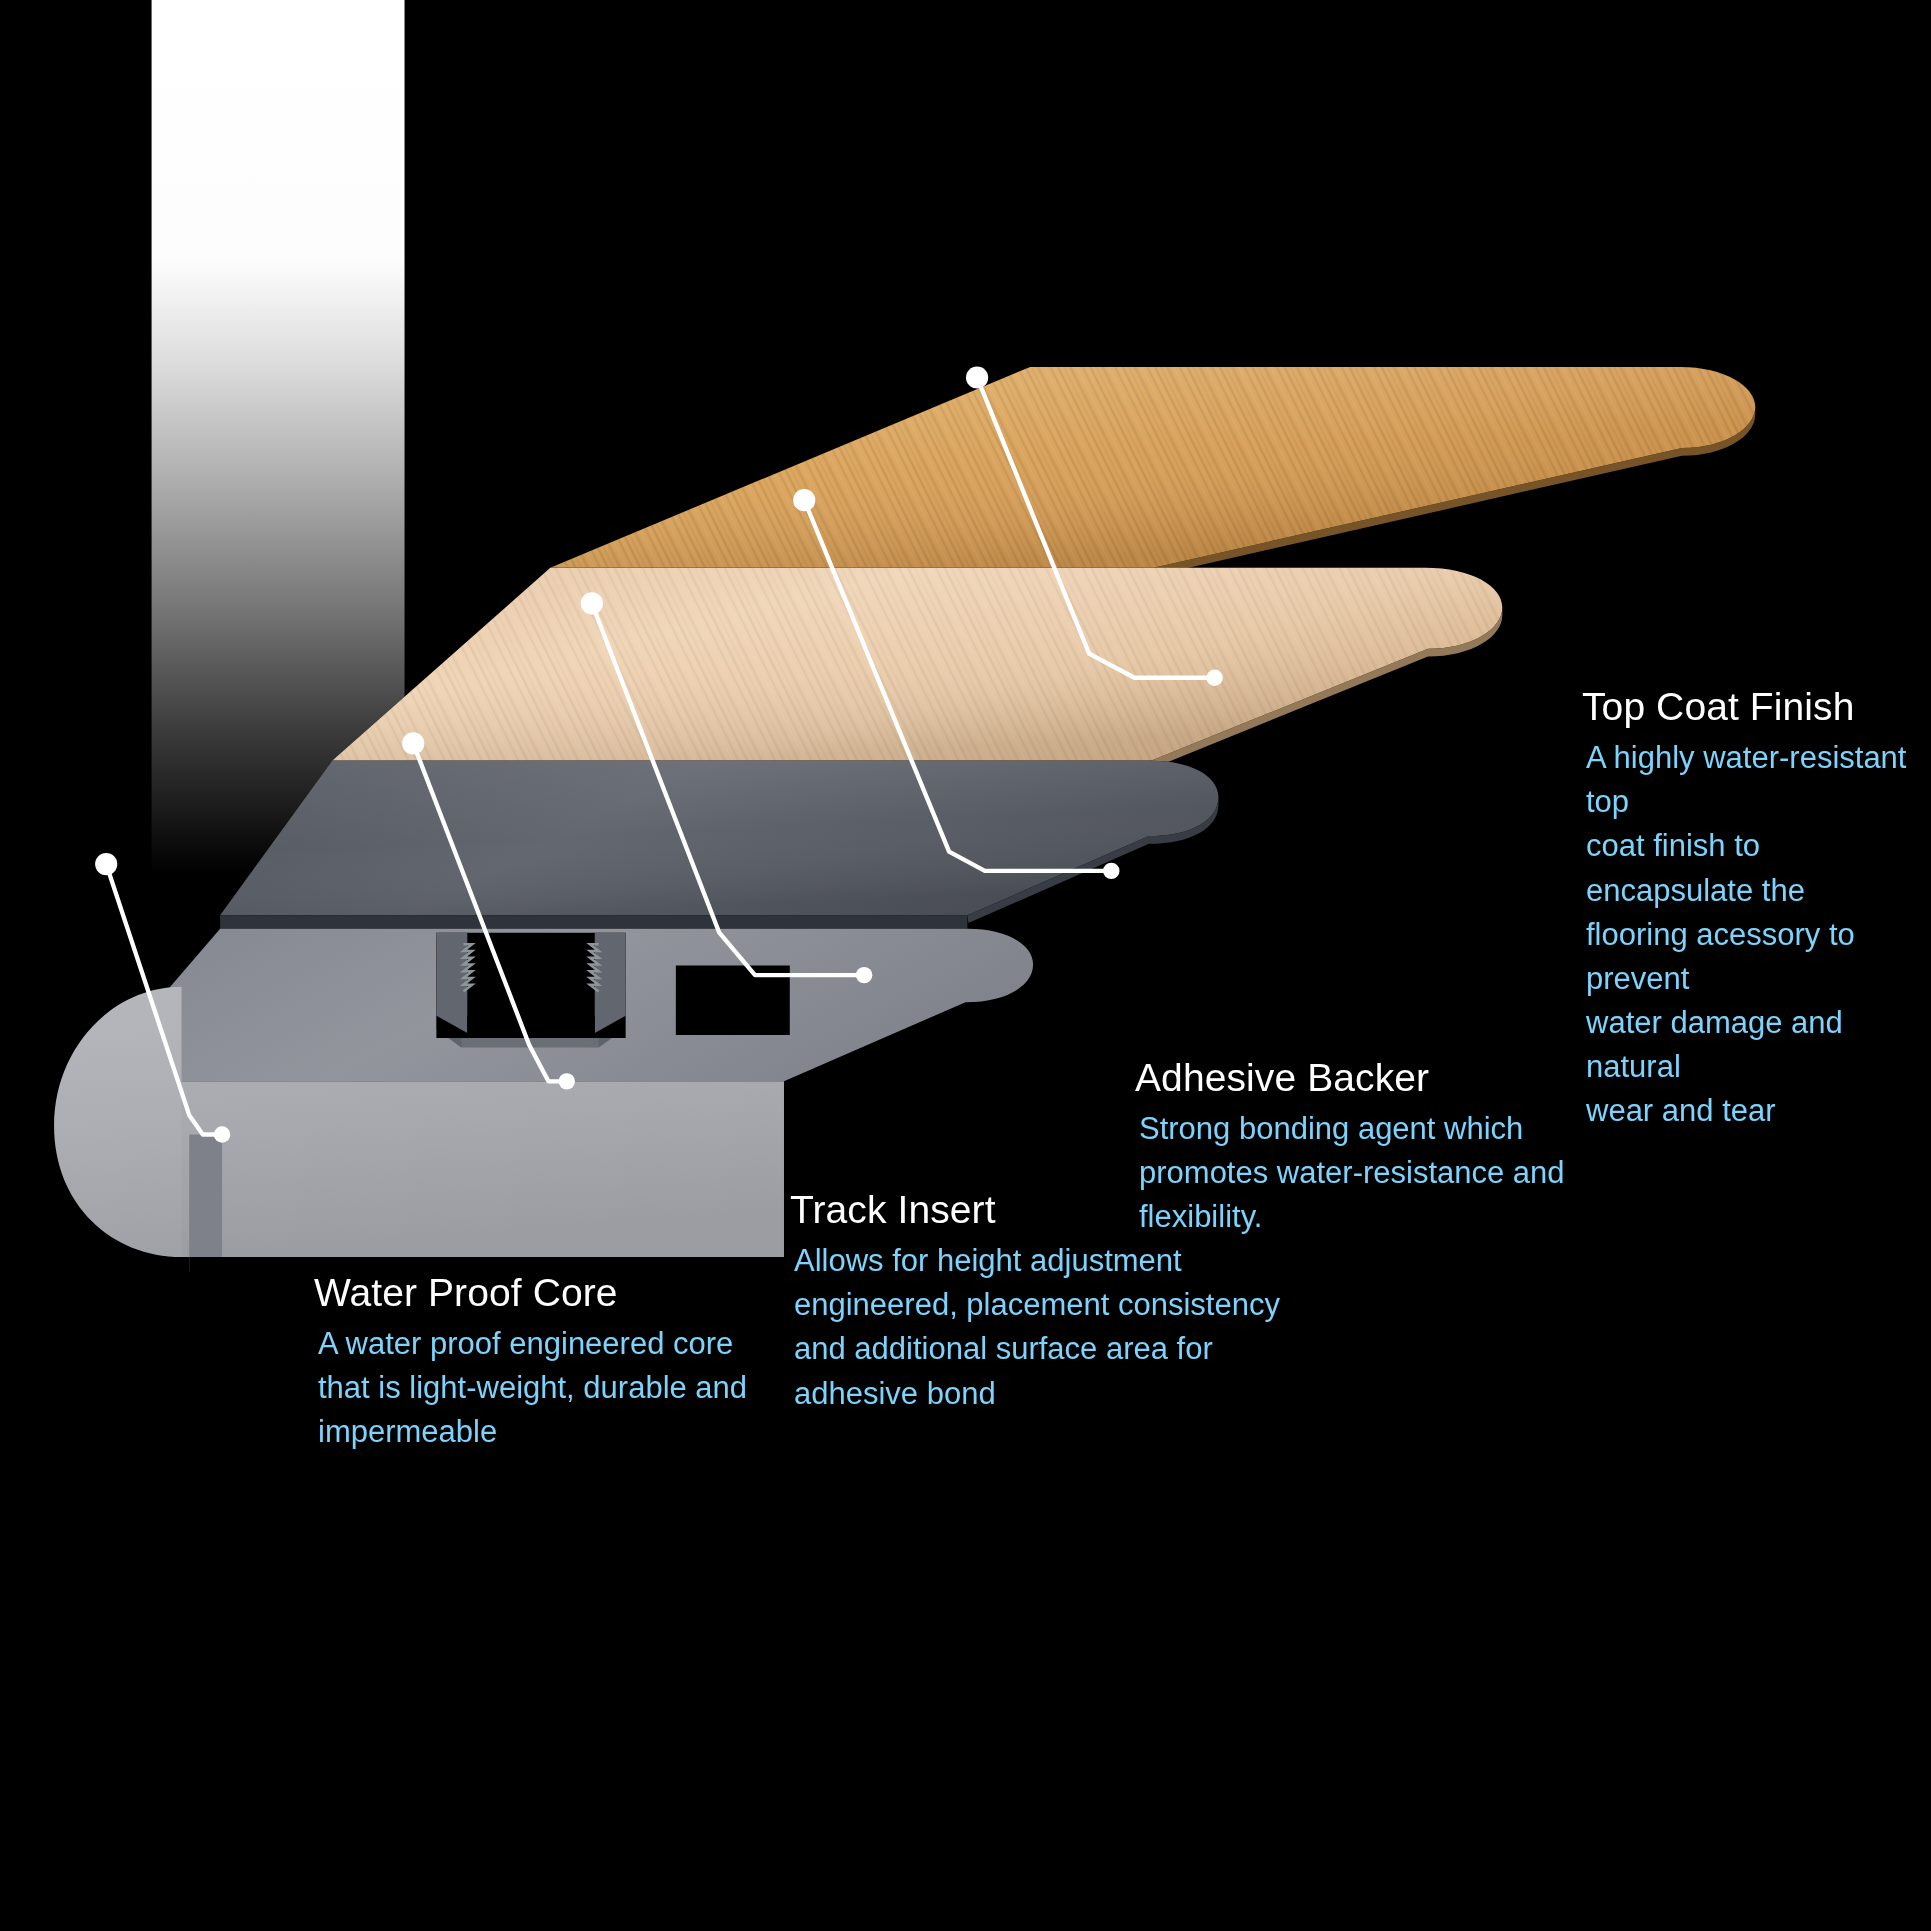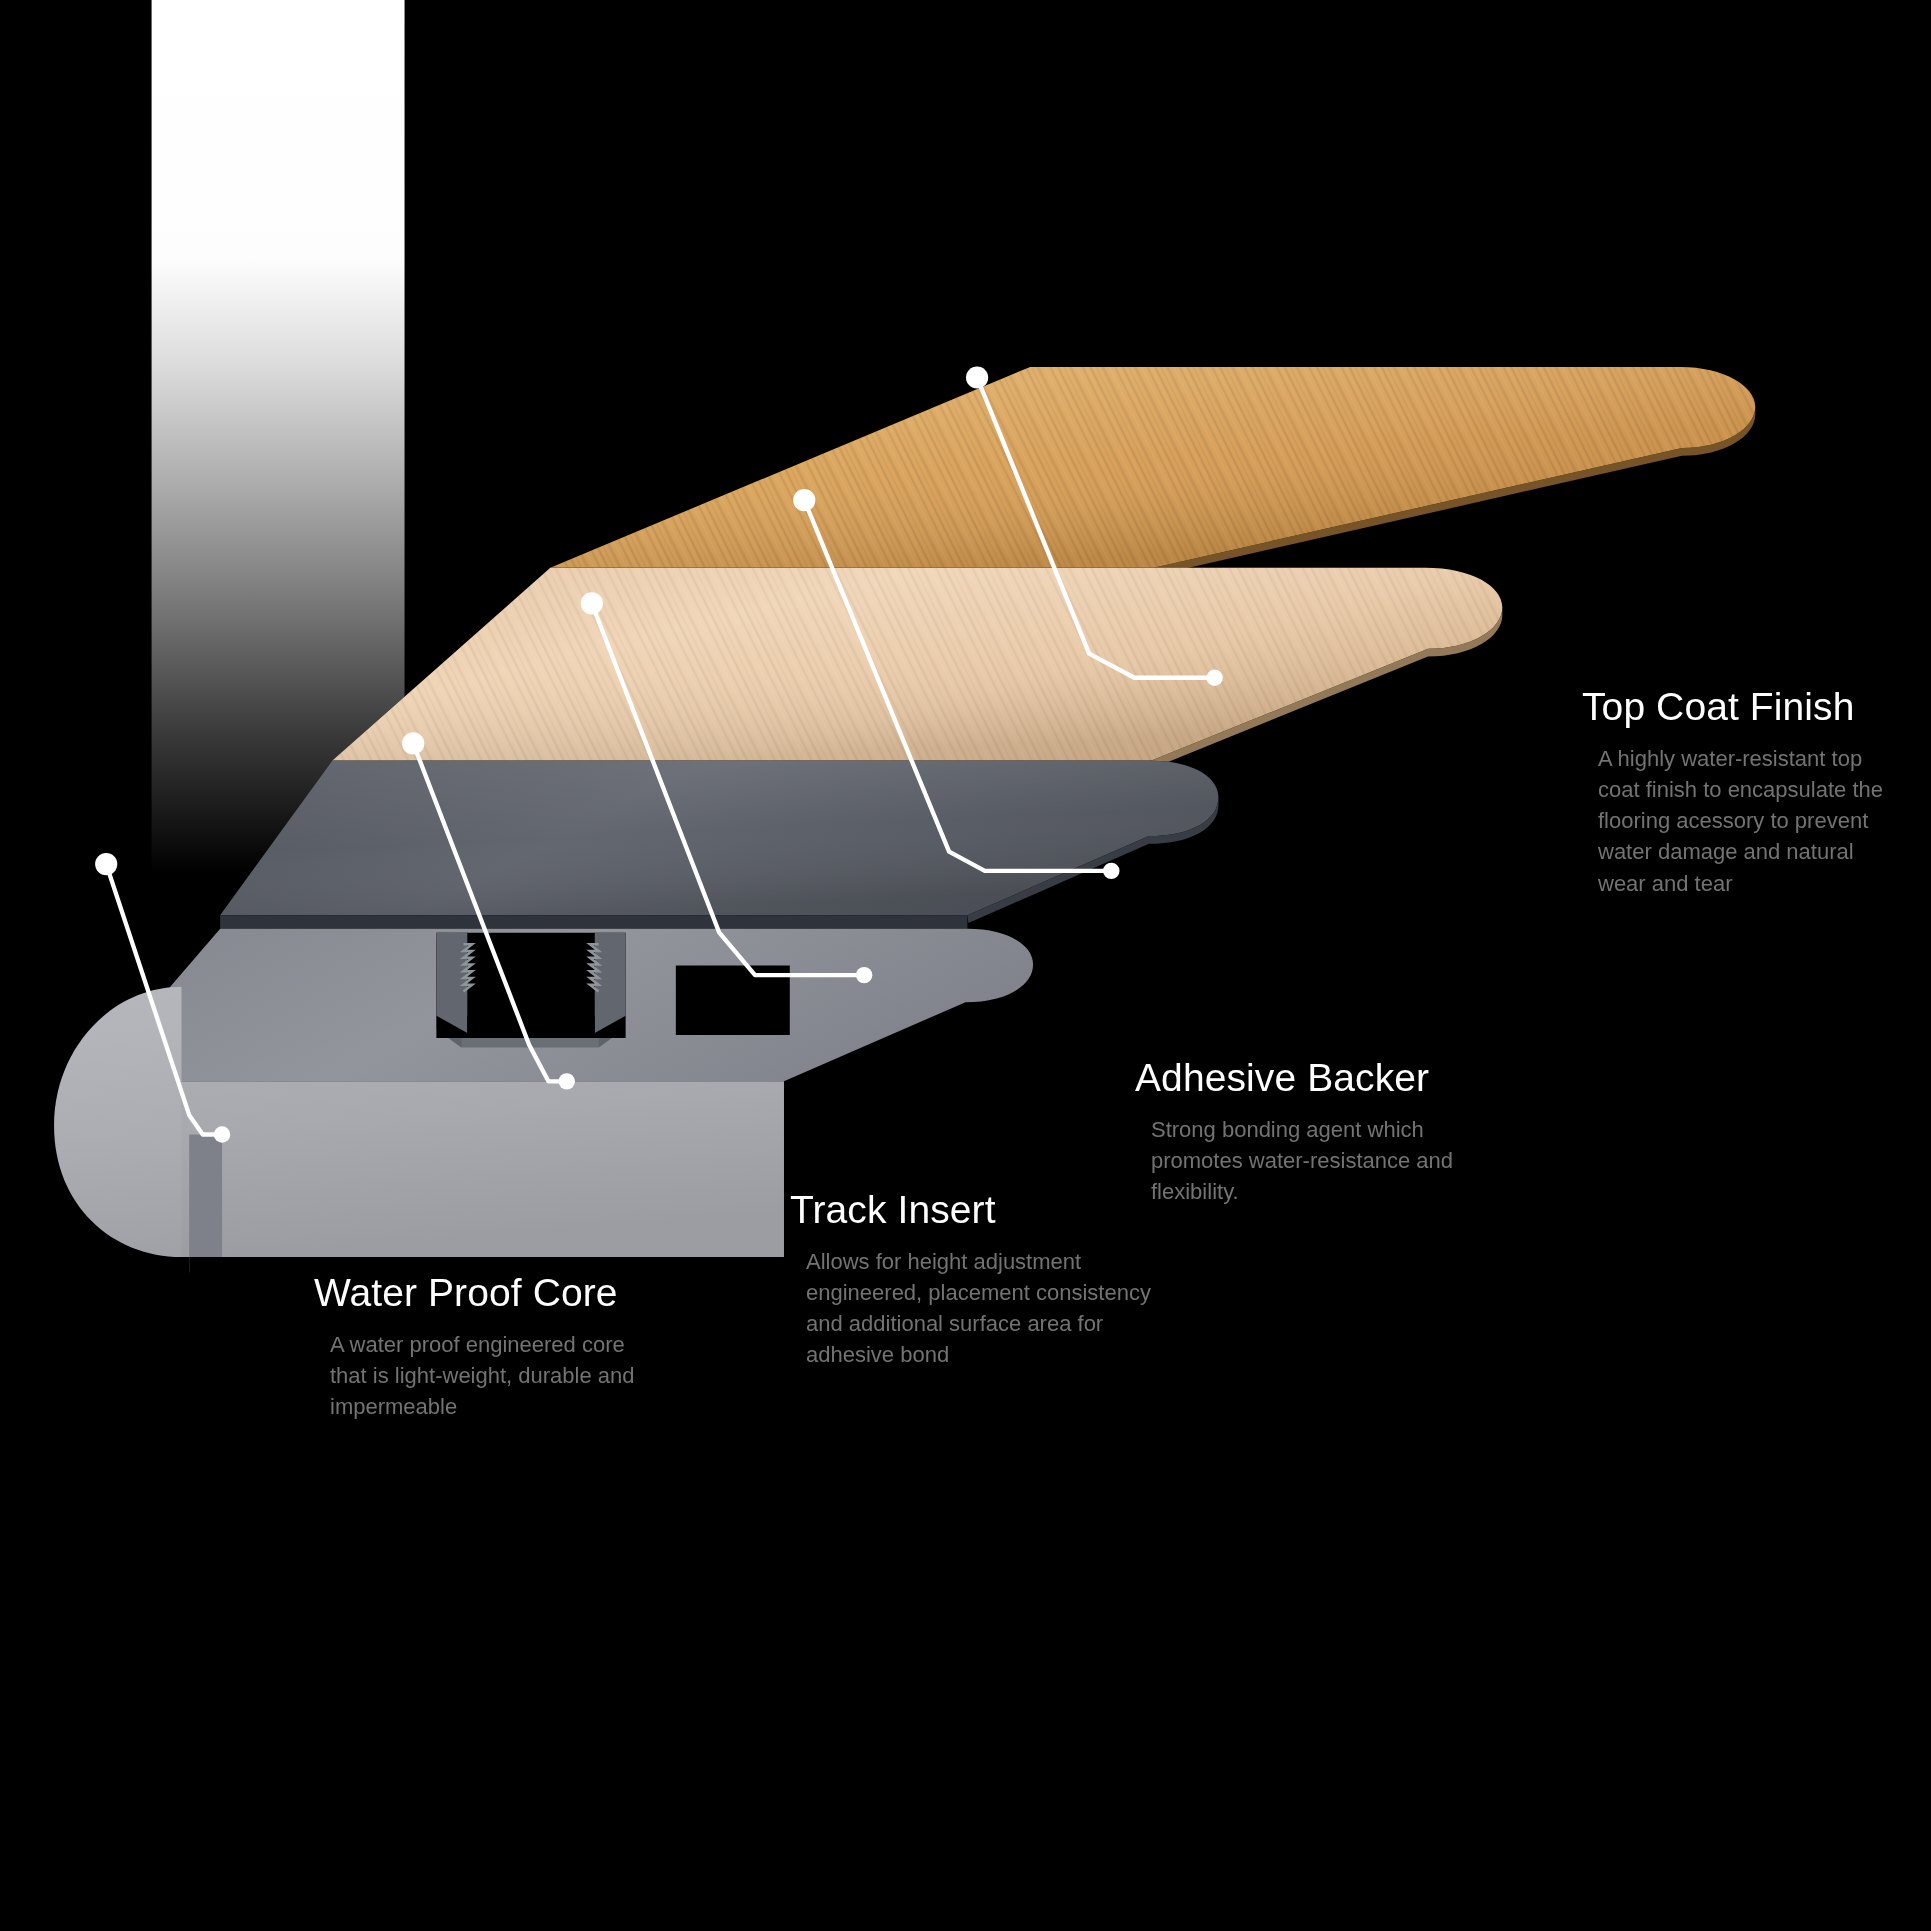--- a/index.html
+++ b/index.html
@@ -34,25 +34,25 @@
   .callout-title {
     color: #ffffff;
     font-size: 39px;
     font-weight: 400;
     letter-spacing: 0.1px;
     line-height: 1.02;
     white-space: nowrap;
     margin: 0 0 9.7px 0;
   }
   .callout-body {
-    color: #737373;
-    font-size: 22px;
+    color: #7dd3fc;
+    font-size: 31px;
     font-weight: 400;
     line-height: 1.42;
-    margin: 16px;
+    margin: 4px;
   }
   .callout-body span {
     display: block;
   }
 
   #callout-top-coat   { left: 1582px; top: 687px;  }
   #callout-decorative { left: 1448px; top: 922px;  }
   #callout-adhesive   { left: 1135px; top: 1058px; }
   #callout-track      { left: 790px;  top: 1190px; }
   #callout-core       { left: 314px;  top: 1273px; }

